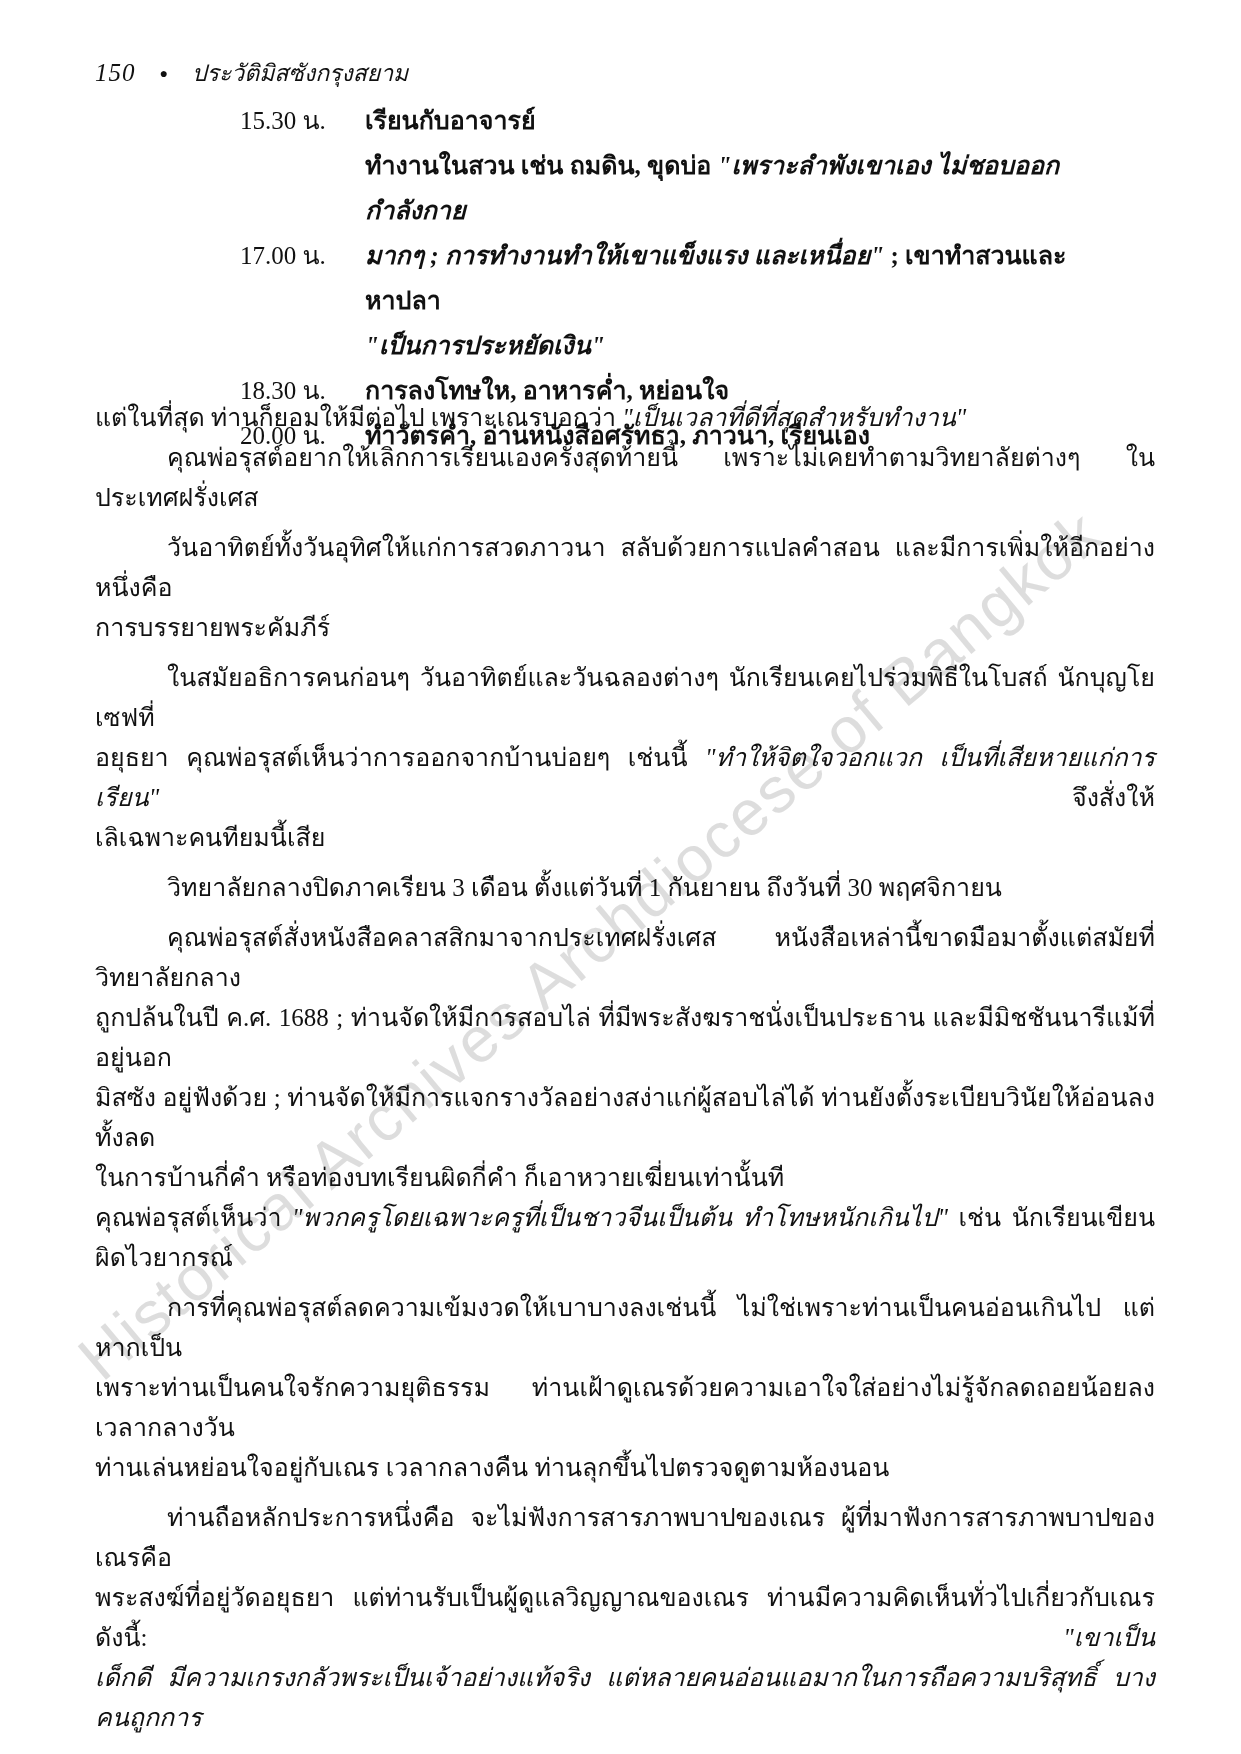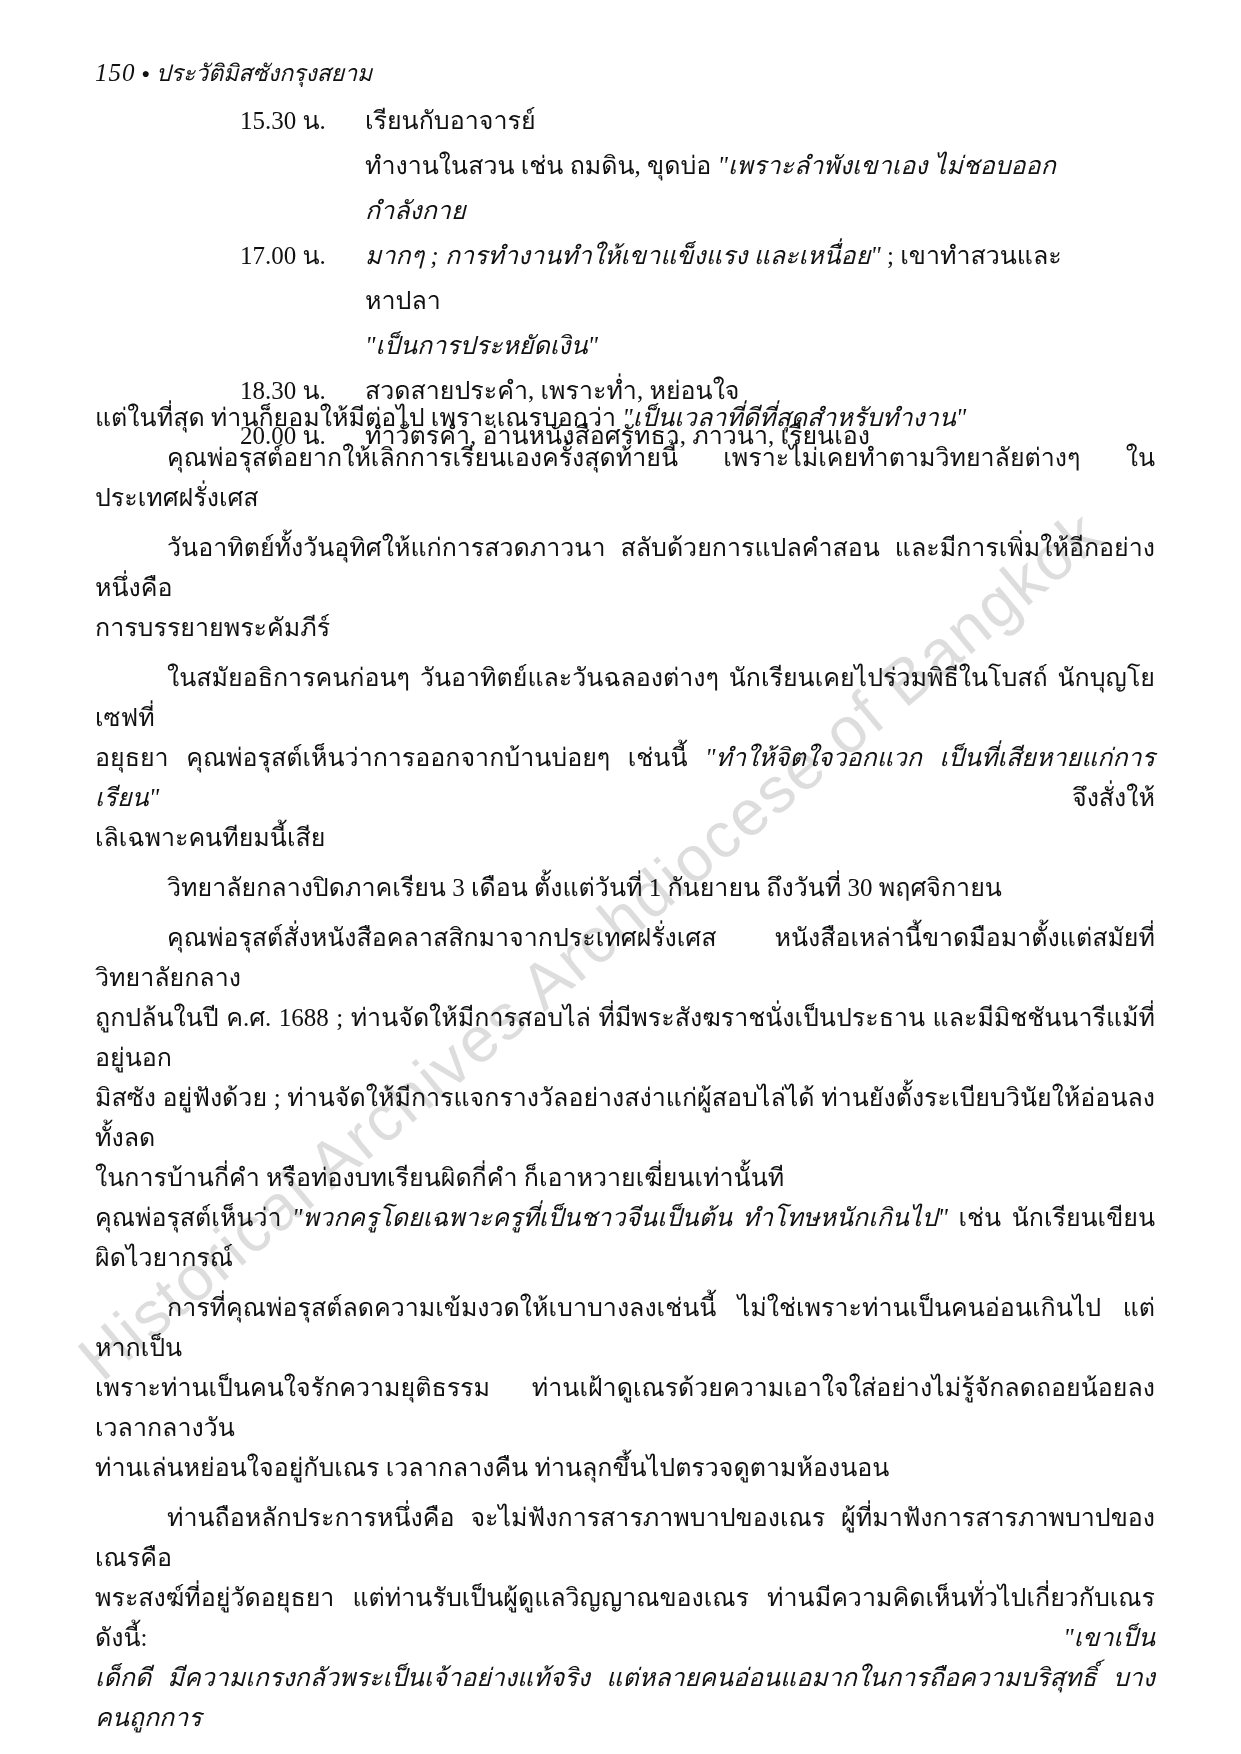--- a/index.html
+++ b/index.html
@@ -18,34 +18,34 @@
     transform:translate(-50%,-50%) rotate(-40deg);
     font-family:"Liberation Sans","DejaVu Sans",sans-serif;
     font-size:64px;letter-spacing:2px;white-space:nowrap;
     color:#c3c3c3;opacity:0.55;z-index:0;
     user-select:none;
   }
   .content{position:relative;z-index:1;}
   
   .page-header{
     position:absolute;top:55px;left:95px;
-    display:flex;align-items:center;gap:6px;
+    display:flex;align-items:center;gap:24px;
     font-style:italic;font-size:23px;
   }
   .page-num{font-size:25px;letter-spacing:1px;}
   .bullet{font-style:normal;font-size:14px;line-height:1;position:relative;top:1px;}
   
   .schedule{
     position:absolute;top:98px;left:240px;width:830px;
     font-size:25px;
   }
   .sched-row{display:flex;align-items:center;}
   .sched-time{width:125px;flex:0 0 125px;line-height:45px;}
   .sched-desc{flex:1;line-height:45px;}
-  .sched-line{line-height:45px;}
+  .sched-line{line-height:45px;font-weight:bold;}
   
   .body-text{
     position:absolute;top:398px;left:95px;width:1060px;
     font-size:25px;
   }
   .para{margin:0 0 10px 0;}
   .line{line-height:40px;}
   .just{text-align:justify;text-align-last:justify;}
   .ind{text-indent:72px;}
   .it{font-style:italic;}
@@ -76,21 +76,21 @@
           <div class="sched-time">17.00  น.</div>
           <div class="sched-desc">
             <div class="sched-line"><span>ทำงานในสวน เช่น ถมดิน, ขุดบ่อ </span><span class="it">"เพราะลำพังเขาเอง  ไม่ชอบออกกำลังกาย</span></div>
             <div class="sched-line"><span class="it">มากๆ ; การทำงานทำให้เขาแข็งแรง และเหนื่อย"</span><span> ; เขาทำสวนและหาปลา</span></div>
             <div class="sched-line"><span class="it">"เป็นการประหยัดเงิน"</span></div>
           </div>
         </div>
         <div class="sched-row">
           <div class="sched-time">18.30  น.</div>
           <div class="sched-desc">
-            <div class="sched-line"><span>สวดสายประคำ, เพราะท่ำ, หย่อนใจ</span></div>
+            <div class="sched-line"><span>การลงโทษให, อาหารค่ำ, หย่อนใจ</span></div>
           </div>
         </div>
         <div class="sched-row">
           <div class="sched-time">20.00  น.</div>
           <div class="sched-desc">
             <div class="sched-line"><span>ทำวัตรค่ำ, อ่านหนังสือศรัทธา, ภาวนา, เรียนเอง</span></div>
           </div>
         </div>
       </div>
 

